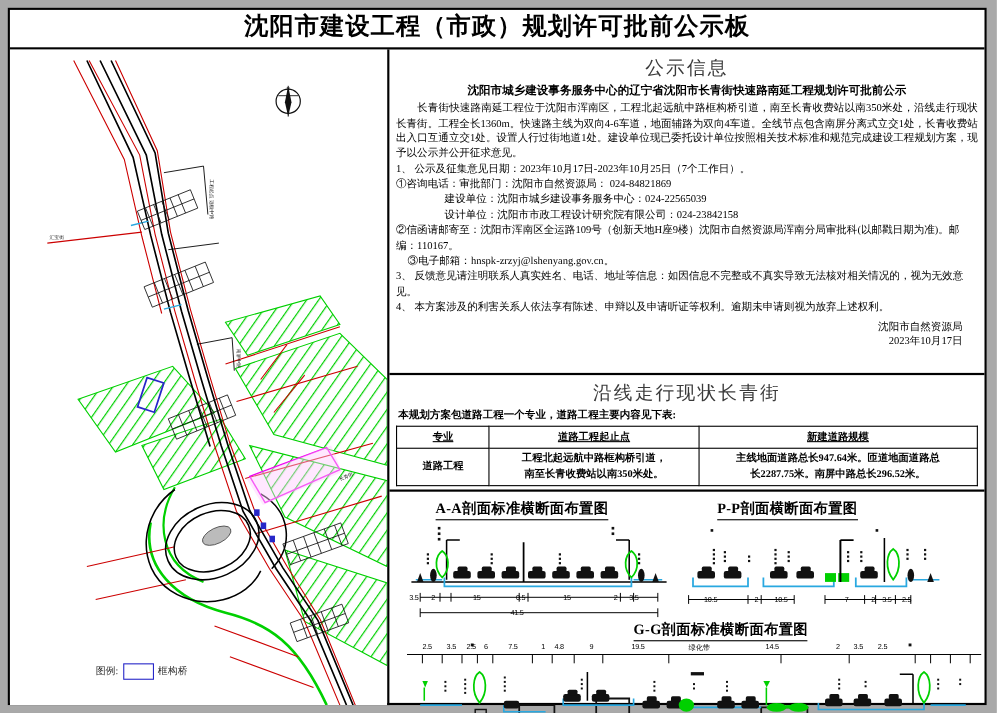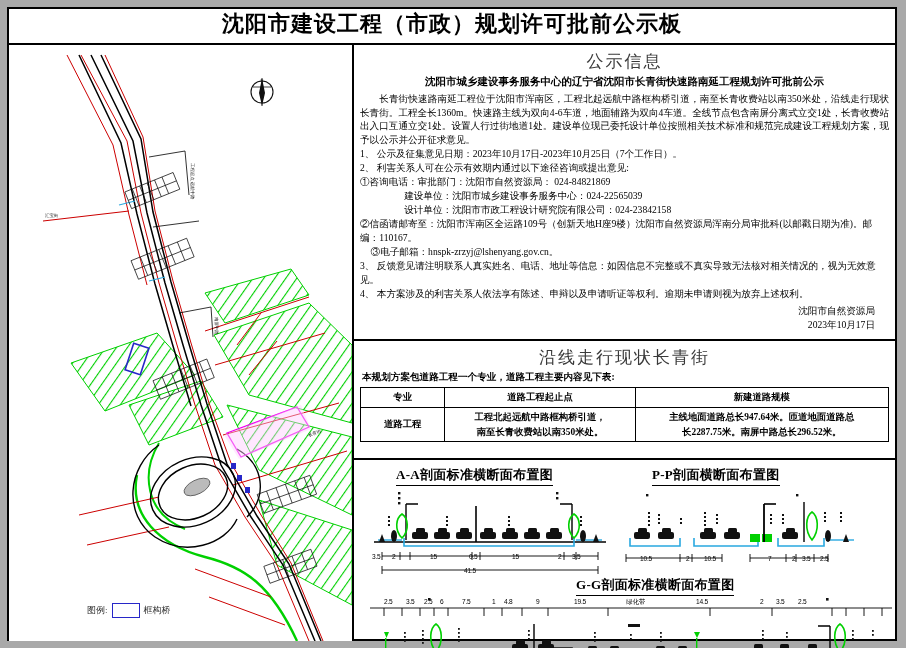--- a/index.html
+++ b/index.html
@@ -11,35 +11,35 @@
   .left-pane{width:345px;border-right:2px solid #000;position:relative;box-sizing:border-box;overflow:hidden;}
   .right-pane{flex:1;position:relative;display:flex;flex-direction:column;box-sizing:border-box;}
 
   
   .map{position:absolute;inset:0;background:#fff;}
   .compass{position:absolute;left:238px;top:30px;width:30px;height:34px;}
   .legend{position:absolute;left:78px;top:558px;display:flex;align-items:center;gap:4px;font-size:9px;color:#2b2b2b;}
   .legend .sw{width:26px;height:13px;border:1.4px solid #2727c8;background:#fff;}
 
   
-  .sec{border-bottom:2px solid #000;box-sizing:border-box;padding:4px 6px 16px 6px;}
+  .sec{border-bottom:2px solid #000;box-sizing:border-box;padding:4px 6px 3px 6px;}
   .sec-title{text-align:center;font-size:17px;color:#3a3a3a;font-family:"Liberation Serif","DejaVu Serif",serif;letter-spacing:2px;margin:1px 0 2px 0;}
   .notice{height:296px;}
   .lead{text-align:center;font-size:10.5px;font-weight:bold;margin:1px 0 3px 0;}
   .para{font-size:9.6px;line-height:1.42;text-align:justify;text-indent:2em;margin:0 0 1px 0;}
   .item{font-size:9.6px;line-height:1.45;margin:0;}
   .ind1{padding-left:1.1em;}
   .ind2{padding-left:4.6em;}
   .sign{text-align:right;font-size:9.6px;line-height:1.45;padding-right:14px;margin-top:4px;}
 
   .plan{height:auto;}
   .plan-lead{font-size:9.6px;margin:2px 0 3px 2px;font-weight:bold;}
   table.main{width:100%;border-collapse:collapse;font-size:9.4px;}
   table.main th,table.main td{border:1px solid #000;text-align:center;padding:2px 3px;font-weight:bold;}
-  table.main th{padding:3px;}
+  table.main th{padding:3px;text-decoration:underline;}
   table.main td{line-height:1.55;}
   .col-a{width:16%;}
   .col-b{width:36%;}
 
   .xsec{flex:1;position:relative;padding:0;border-bottom:none;}
   .xs-title{position:absolute;font-size:13px;font-weight:bold;border-bottom:1.2px solid #000;padding-bottom:1px;letter-spacing:.3px;white-space:nowrap;}
   .dimrow{position:absolute;font-size:6.6px;font-family:"Liberation Sans","DejaVu Sans",sans-serif;letter-spacing:-.2px;white-space:nowrap;}
   svg{display:block;}
 </style>
 </head>
@@ -176,21 +176,20 @@
       </div>
     </div>
 
     <div class="right-pane">
 
       <div class="sec notice">
         <div class="sec-title">公示信息</div>
         <div class="lead">沈阳市城乡建设事务服务中心的辽宁省沈阳市长青街快速路南延工程规划许可批前公示</div>
         <p class="para">长青街快速路南延工程位于沈阳市浑南区，工程北起远航中路框构桥引道，南至长青收费站以南350米处，沿线走行现状长青街。工程全长1360m。快速路主线为双向4-6车道，地面辅路为双向4车道。全线节点包含南屏分离式立交1处，长青收费站出入口互通立交1处。设置人行过街地道1处。建设单位现已委托设计单位按照相关技术标准和规范完成建设工程规划方案，现予以公示并公开征求意见。</p>
         <p class="item">1、 公示及征集意见日期：2023年10月17日-2023年10月25日（7个工作日）。</p>
-        <p class="item">2、 利害关系人可在公示有效期内通过以下途径咨询或提出意见:</p>
         <p class="item">①咨询电话：审批部门：沈阳市自然资源局：  024-84821869</p>
         <p class="item ind2">建设单位：沈阳市城乡建设事务服务中心：024-22565039</p>
         <p class="item ind2">设计单位：沈阳市市政工程设计研究院有限公司：024-23842158</p>
         <p class="item">②信函请邮寄至：沈阳市浑南区全运路109号（创新天地H座9楼）沈阳市自然资源局浑南分局审批科(以邮戳日期为准)。邮编：110167。</p>
         <p class="item ind1">③电子邮箱：hnspk-zrzyj@lshenyang.gov.cn。</p>
         <p class="item">3、 反馈意见请注明联系人真实姓名、电话、地址等信息：如因信息不完整或不真实导致无法核对相关情况的，视为无效意见。</p>
         <p class="item">4、 本方案涉及的利害关系人依法享有陈述、申辩以及申请听证等权利。逾期未申请则视为放弃上述权利。</p>
         <div class="sign">
           <div>沈阳市自然资源局</div>
           <div>2023年10月17日</div>

